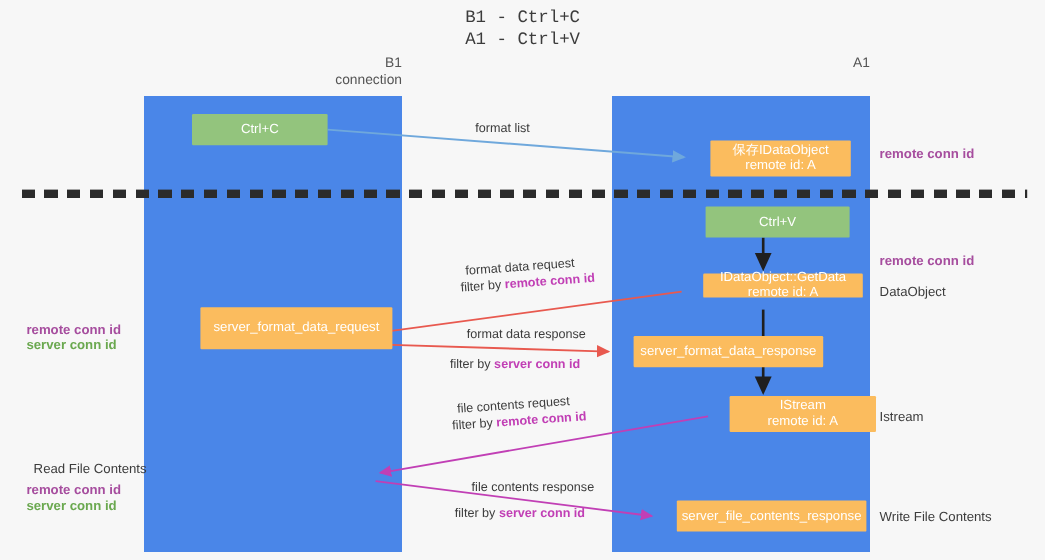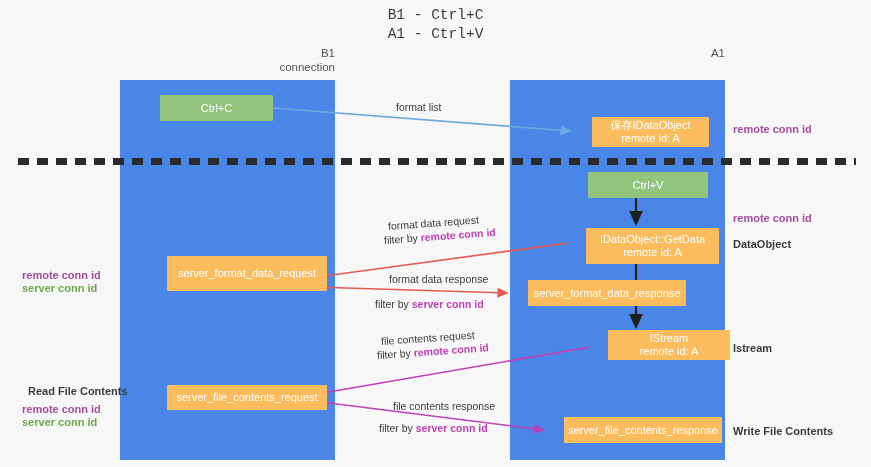--- a/index.html
+++ b/index.html
@@ -27,38 +27,38 @@
         color:#ffffff;font-size:11px;line-height:13px;text-align:right;
         border-radius:1px;z-index:6;}
   .node .l2{display:block;}
   .green{background:#93c47d;}
   .orange{background:#f9b champagne;}
   .orange{background:#fbbc5e;margin-left:16px;}
   
   #node-ctrlc{left:160px;top:95px;width:113px;height:26px;}
   #node-save-ido{left:576px;top:117px;width:117px;height:30px;}
   #node-ctrlv{left:557px;top:172px;width:120px;height:26px;margin-left:31px;}
-  #node-getdata{left:570px;top:228px;width:133px;height:36px;}
+  #node-getdata{left:570px;top:228px;width:133px;height:20px;}
   #node-fmt-req{left:151px;top:256px;width:160px;height:35px;}
   #node-fmt-resp{left:512px;top:280px;width:158px;height:26px;}
   #node-istream{left:592px;top:330px;width:122px;height:30px;}
   #node-file-req{left:151px;top:385px;width:160px;height:25px;}
   #node-file-resp{left:548px;top:417px;width:158px;height:26px;}
   
   #divider{position:absolute;left:18px;top:158px;width:838px;height:7px;
            z-index:9;
            background-image:repeating-linear-gradient(to right,
              #2b2b2b 0px,#2b2b2b 11px,rgba(0,0,0,0) 11px,rgba(0,0,0,0) 19px);}
   
   .ann{position:absolute;font-size:11px;line-height:14px;white-space:nowrap;z-index:8;}
   .ann.b{font-weight:bold;}
   .purple{color:#a64d9e;}
   .magenta{color:#c13fb5;}
   .green-t{color:#6aa84f;}
-  .dark{color:#3c3c3c;font-weight:bold;}
+  .dark{color:#3c3c3c;}
   #ann-r1{left:733px;top:122px;}
   #ann-r2{left:733px;top:211px;}
   #ann-r3{left:733px;top:237px;}
   #ann-r4{left:733px;top:341px;}
   #ann-r5{left:733px;top:424px;}
   #ann-l1{left:22px;top:268px;}
   #ann-l2{left:22px;top:281px;}
   #ann-l3{left:28px;top:384px;}
   #ann-l4{left:22px;top:402px;}
   #ann-l5{left:22px;top:415px;}
@@ -156,23 +156,20 @@
 
   <div class="node orange" id="node-fmt-resp">
     <span>server_format_data_response</span>
   </div>
 
   <div class="node orange" id="node-istream">
     <span>IStream</span>
     <span class="l2">remote id: A</span>
   </div>
 
-  <div class="node orange" id="node-file-req">
-    <span>server_file_contents_request</span>
-  </div>
 
   <div class="node orange" id="node-file-resp">
     <span>server_file_contents_response</span>
   </div>
 
   <div class="elabel" id="el-formatlist">format list</div>
 
   <div class="elabel" id="el-fdr1">format data request</div>
   <div class="elabel" id="el-fdr2">
     <span>filter by </span><span class="hl magenta">remote conn id</span>

